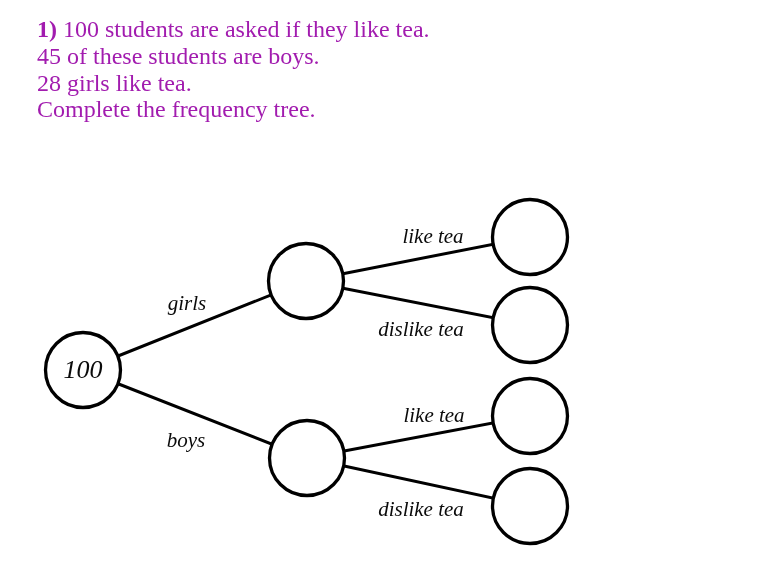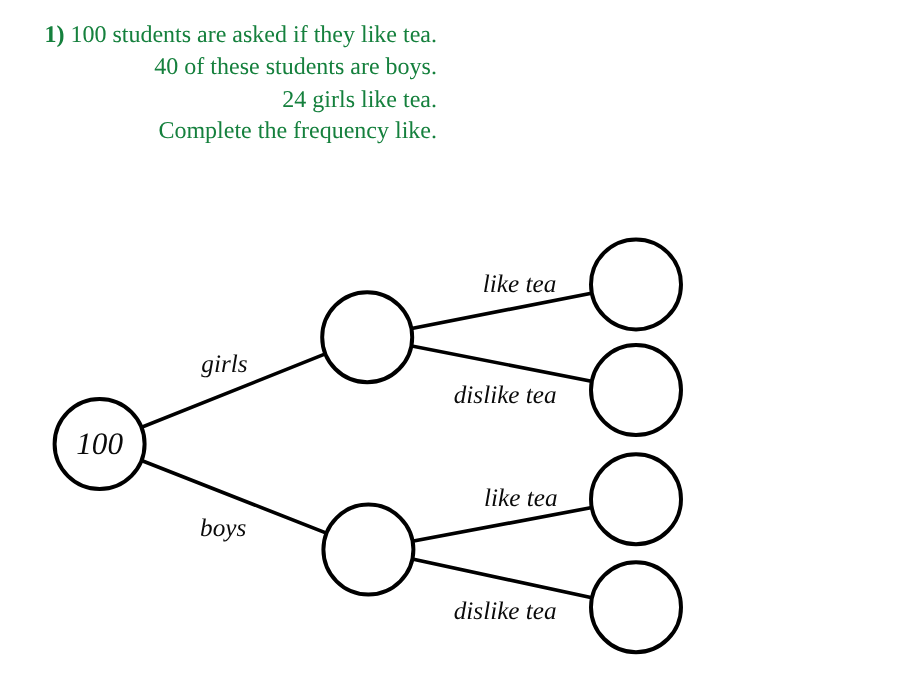--- a/index.html
+++ b/index.html
@@ -11,25 +11,24 @@
     height: 582px;
     background: #ffffff;
     position: relative;
     overflow: hidden;
     font-family: "Liberation Serif", serif;
   }
   .problem {
     position: absolute;
     left: 37px;
     top: 16px;
-    font-size: 20px;
+    font-size: 24px;
     line-height: 26.8px;
-    color: #15803d;
+    color: #a21caf;
     white-space: nowrap;
-    text-align: right;
   }
   .problem .q-number {
     font-weight: bold;
   }
   .tree-svg {
     position: absolute;
     left: 0;
     top: 0;
   }
   .branch-line {
@@ -57,23 +56,23 @@
     text-anchor: middle;
   }
 </style>
 </head>
 <body>
 
 <div class="problem">
   <div>
     <span class="q-number">1)</span><span> 100 students are asked if they like tea.</span>
   </div>
-  <div>40 of these students are boys.</div>
-  <div>24 girls like tea.</div>
-  <div>Complete the frequency like.</div>
+  <div>45 of these students are boys.</div>
+  <div>28 girls like tea.</div>
+  <div>Complete the frequency tree.</div>
 </div>
 
 <svg class="tree-svg" width="768" height="582" viewBox="0 0 768 582">
 
   <g>
     <line class="branch-line" x1="83" y1="370" x2="306" y2="281"></line>
     <line class="branch-line" x1="83" y1="370" x2="307" y2="458"></line>
     <line class="branch-line" x1="306" y1="281" x2="530" y2="237"></line>
     <line class="branch-line" x1="306" y1="281" x2="530" y2="325"></line>
     <line class="branch-line" x1="307" y1="458" x2="530" y2="416"></line>

